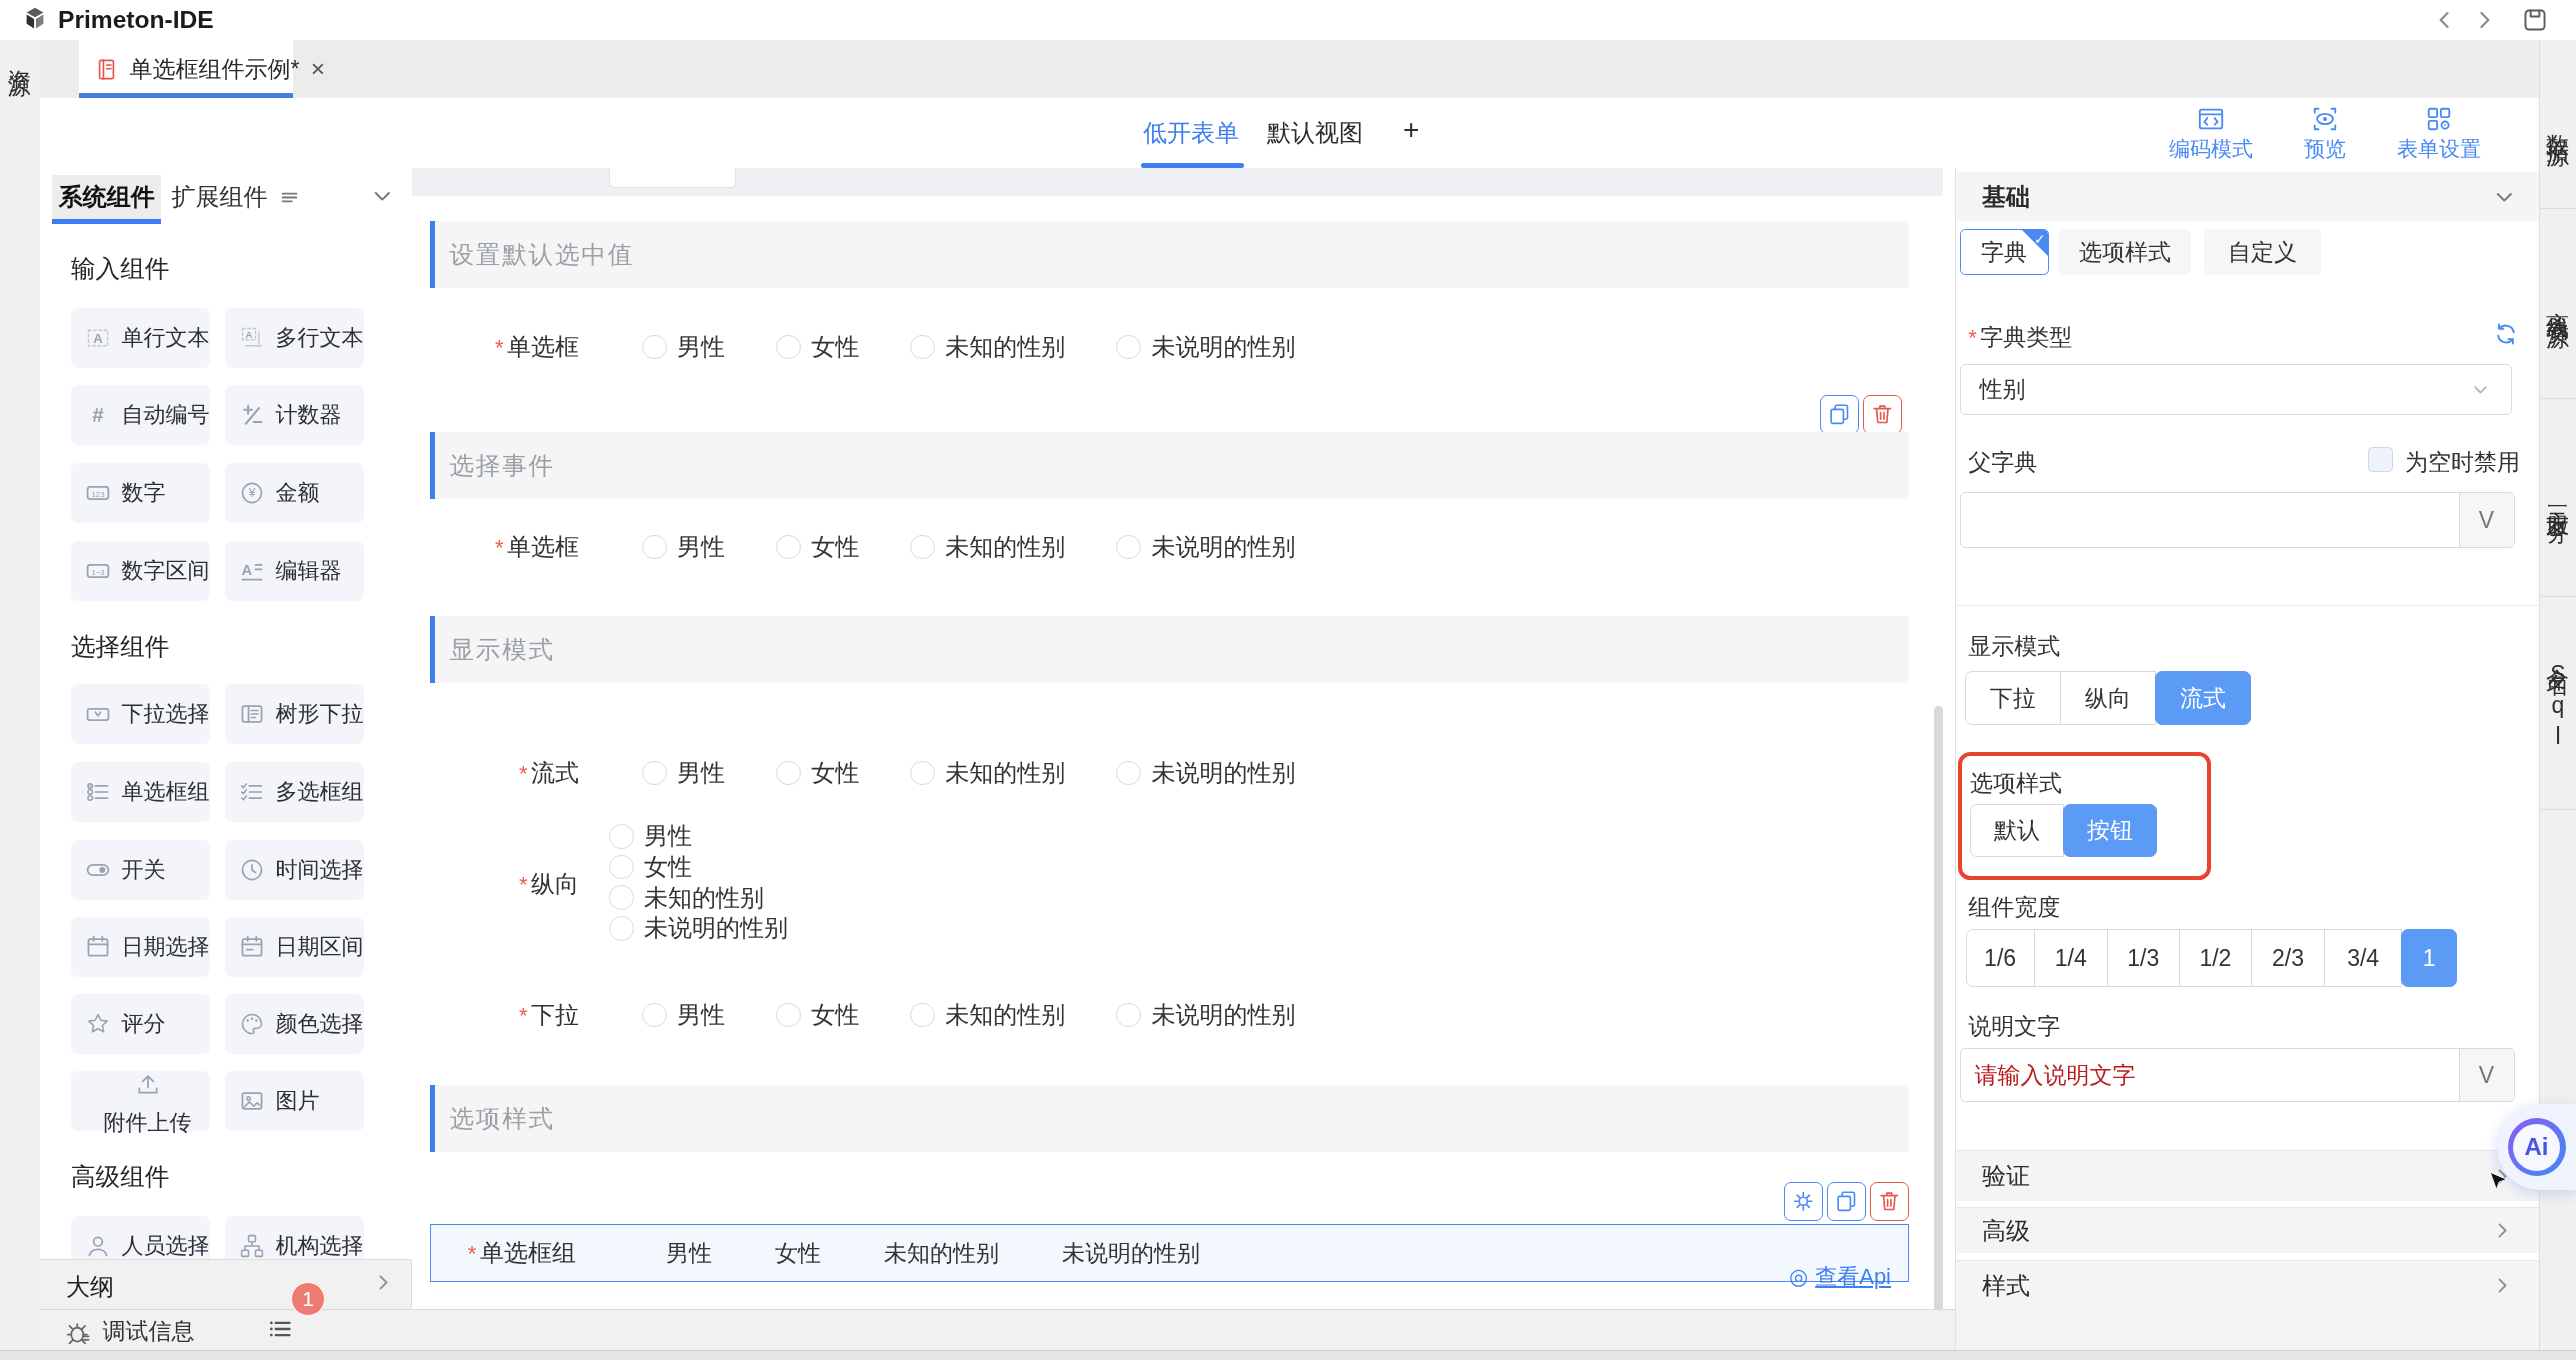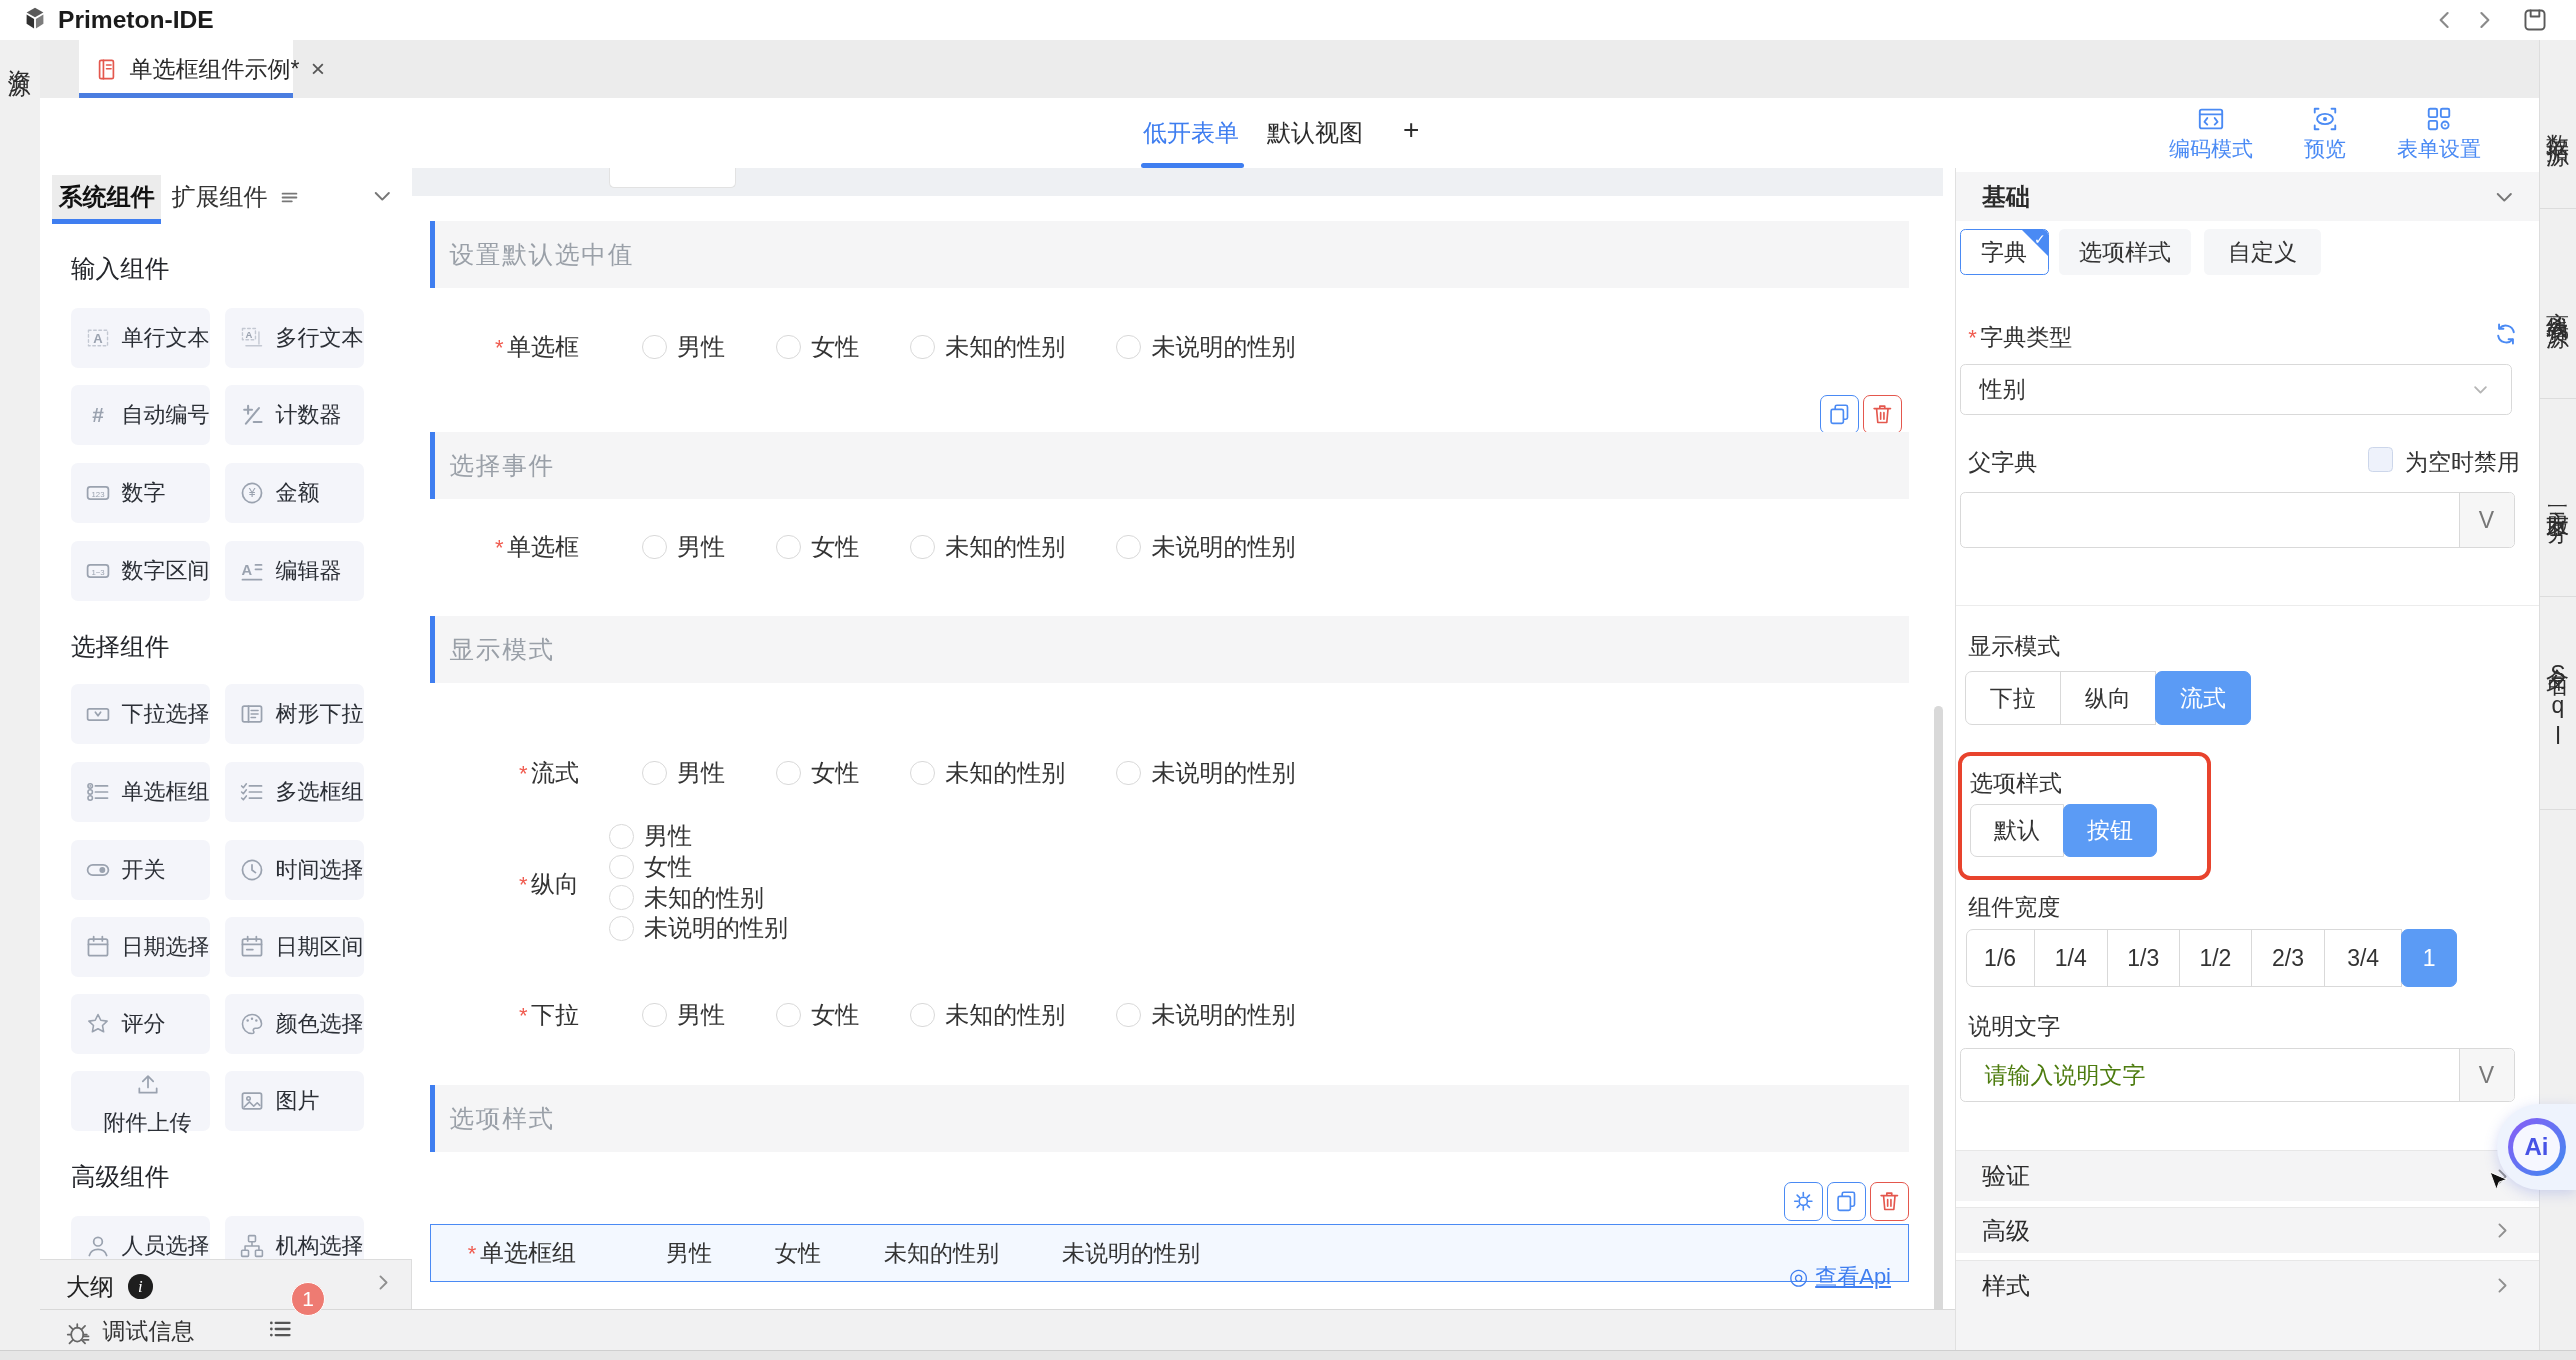--- a/index.html
+++ b/index.html
@@ -78,21 +78,21 @@
     justify-content:center;font-size:23px;color:#333;cursor:pointer;box-sizing:border-box;}
   .src-tab.sel{background:#fff;border:1.8px solid #4a8af4;overflow:hidden;}
   .corner{position:absolute;top:0;right:0;width:0;height:0;border-top:26px solid #4a8af4;border-left:26px solid transparent;}
   .corner-check{position:absolute;top:0.9px;right:1.8px;color:#fff;font-size:14px;}
   .flabel{position:absolute;font-size:23px;color:#333;display:flex;align-items:center;}
   .fselect{position:absolute;border:0.9px solid #d9d9d9;border-radius:5.3px;background:#fff;display:flex;align-items:center;
     padding:0 19px;box-sizing:border-box;font-size:23px;color:#333;cursor:pointer;}
   .fselect .chev{margin-left:auto;}
   .vinput{position:absolute;border:0.9px solid #d9d9d9;border-radius:5.3px;background:#fff;display:flex;align-items:stretch;
     box-sizing:border-box;overflow:hidden;cursor:text;}
-  .vinput .ph{flex:1;display:flex;align-items:center;padding-left:24px;font-size:23px;color:#4d7c0f;}
+  .vinput .ph{flex:1;display:flex;align-items:center;padding-left:14px;font-size:23px;color:#b91c1c;}
   .vinput .vseg{width:54px;background:#f6f6f6;border-left:0.9px solid #d9d9d9;display:flex;align-items:center;
     justify-content:center;font-size:23px;color:#777;cursor:pointer;}
   .checkbox{position:absolute;width:24.6px;height:24.6px;background:#eef2fb;border:0.9px solid #ccd6ea;border-radius:4.4px;cursor:pointer;box-sizing:border-box;}
   .seg{position:absolute;display:flex;}
   .seg .cell{border:0.9px solid #d9d9d9;margin-left:-0.9px;background:#fff;display:flex;align-items:center;justify-content:center;
     font-size:23px;color:#333;cursor:pointer;box-sizing:border-box;}
   .seg .cell:first-child{border-radius:7px 0 0 7px;margin-left:0;}
   .seg .cell:last-child{border-radius:0 7px 7px 0;}
   .seg .cell.sel{background:#5b9bf5;border-color:#5b9bf5;color:#fff;border-radius:7px;z-index:1;}
   .redbox{position:absolute;left:1.8px;top:584px;width:253px;height:128px;border:4.4px solid #e8432d;border-radius:12.3px;box-sizing:border-box;pointer-events:none;}
@@ -443,21 +443,21 @@
             <path d="M15 10v5M7 20v-5h16v5" stroke="#9aa2af" stroke-width="1.8"></path>
             <rect x="3" y="20" width="8" height="7" rx="1" stroke="#9aa2af" stroke-width="1.8"></rect>
             <rect x="19" y="20" width="8" height="7" rx="1" stroke="#9aa2af" stroke-width="1.8"></rect>
           </svg>
         </span>
         <span class="lbl">机构选择</span>
       </div>
   </div>
 
   <div class="abs outline-row">
-    <div style="position:absolute;left:26px;top:10.5px;display:flex;align-items:center;gap:14px;">
+    <div style="position:absolute;left:26px;top:10.5px;display:flex;align-items:center;gap:14px;flex-direction:column;">
       <span style="font-size:24px;color:#222;">大纲</span>
       <span class="info-dot">i</span>
     </div>
     <span class="abs" style="right:16px;top:10.5px;">
         <svg width="23" height="23" viewBox="0 0 30 30" fill="none" stroke-linecap="round" stroke-linejoin="round">
           <path d="M11 7l8 8-8 8" stroke="#8f8f8f" stroke-width="2.4"></path>
         </svg>
       </span>
   </div>
 

